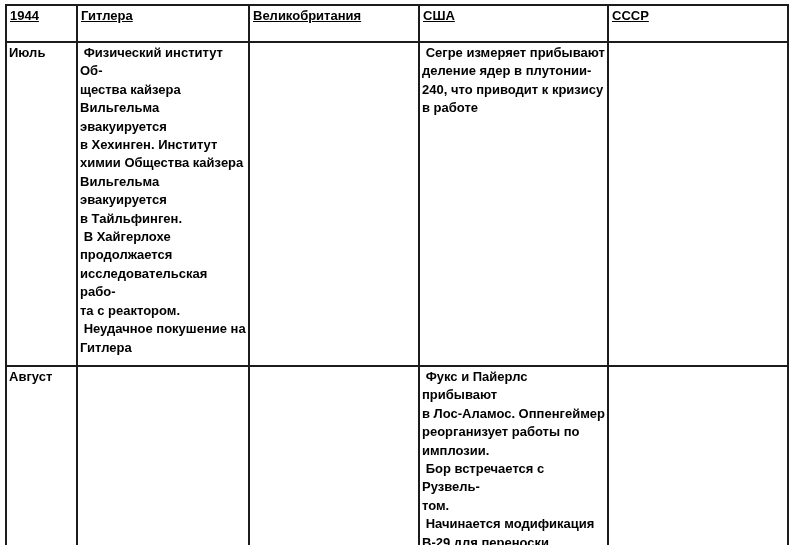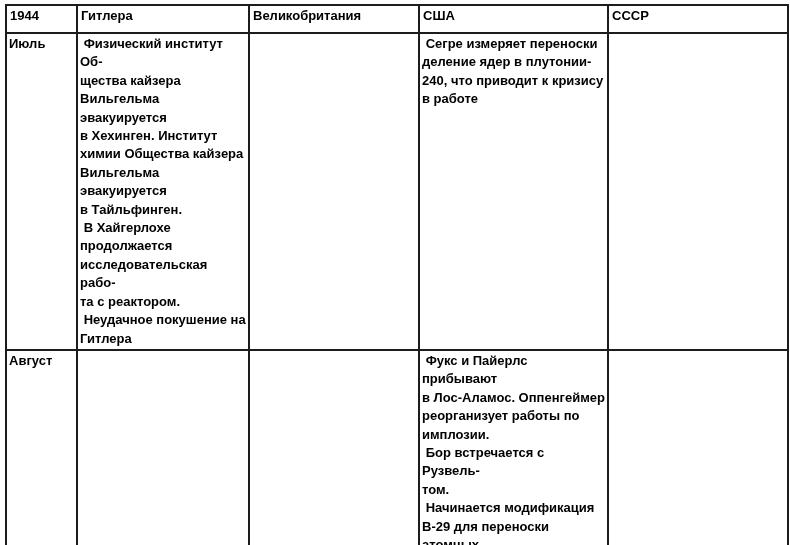--- a/index.html
+++ b/index.html
@@ -18,29 +18,30 @@
     background: #ffffff;
   }
   th, td {
     border: 2px solid #1c1c1c;
     vertical-align: top;
     text-align: left;
     color: #000000;
     font-weight: bold;
     font-size: 13px;
     line-height: 18.4px;
-    padding: 1px 2px 1px 2px;
+    padding: 1px 2px 8px 2px;
     white-space: pre-wrap;
     overflow: hidden;
     word-break: normal;
   }
   th {
     white-space: nowrap;
     line-height: 16px;
-    padding: 2px 2px 8px 3px;
+    padding: 2px 2px 17px 3px;
+    text-decoration: underline;
   }
   tr.row-header   { height: 21px;  }
   tr.row-july     { height: 241px; }
   tr.row-august   { height: 166px; }
 </style>
 </head>
 <body>
 
 <table class="timeline">
   <colgroup>
@@ -69,21 +70,21 @@
 химии Общества кайзера
 Вильгельма эвакуируется
 в Тайльфинген.
  В Хайгерлохе
 продолжается
 исследовательская рабо-
 та с реактором.
  Неудачное покушение на
 Гитлера</td>
       <td></td>
-      <td> Сегре измеряет переноски
+      <td> Сегре измеряет прибывают
 деление ядер в плутонии-
 240, что приводит к кризису
 в работе</td>
       <td></td>
     </tr>
     <tr class="row-august">
       <td>Август</td>
       <td></td>
       <td></td>
       <td> Фукс и Пайерлс прибывают

